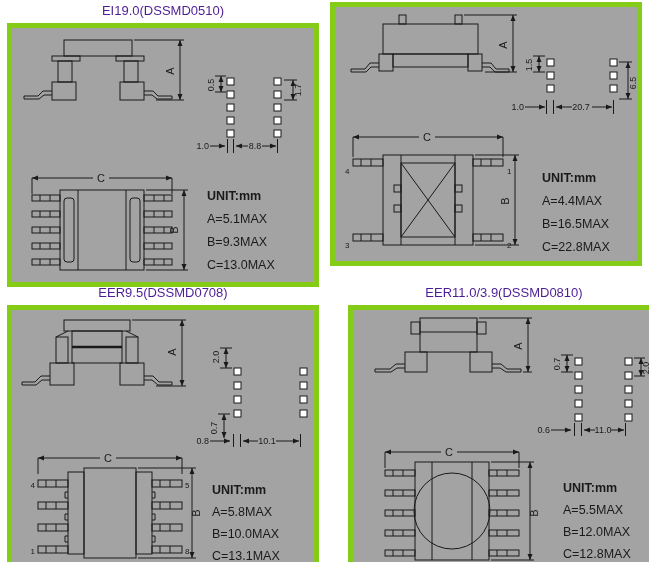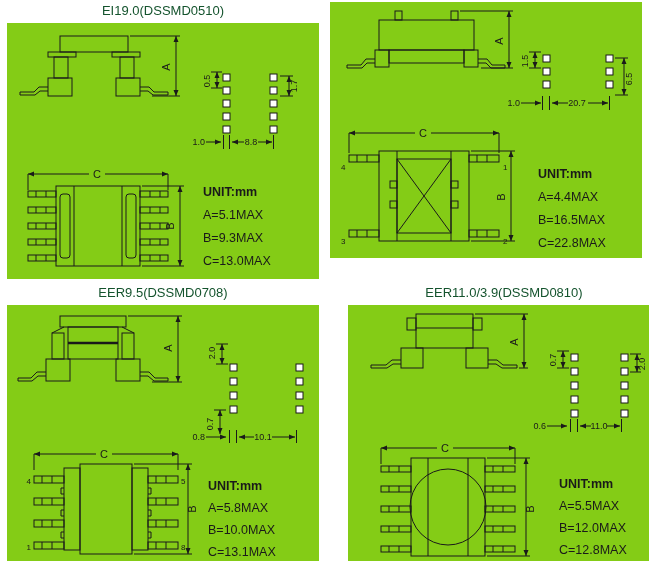--- a/index.html
+++ b/index.html
@@ -1,22 +1,22 @@
 <!DOCTYPE html>
 <html><head>
 <meta charset="utf-8">
 <style>
   html,body{margin:0;padding:0;}
   body{width:649px;height:562px;background:#fff;position:relative;
        font-family:"Liberation Sans",sans-serif;color:#111;overflow:hidden;}
   .panel{position:absolute;width:312px;}
   .p1{left:7px;top:2px;} .p2{left:330px;top:2px;}
   .p3{left:7px;top:284px;} .p4{left:348px;top:284px;}
-  .panel-title{text-align:center;font-size:13px;height:21px;line-height:18px;color:#14532d;}
-  .panel-box{border:1px solid #84cc16;height:254px;background:#84cc16;}
+  .panel-title{text-align:center;font-size:13px;height:21px;line-height:18px;color:#4c1d95;}
+  .panel-box{border:5px solid #84cc16;height:254px;background:#a3a3a3;}
   svg{display:block;}
   .ln{stroke:#1a1a1a;fill:none;stroke-width:1;}
   .thick{stroke:#1a1a1a;fill:none;stroke-width:2.5;}
   .pad{fill:#fff;stroke:#1a1a1a;stroke-width:1;}
   text{fill:#1a1a1a;font-family:"Liberation Sans",sans-serif;}
   .dimtxt{font-size:9px;}
   .lettertxt{font-size:11px;}
   .pintxt{font-size:8px;}
   .unit{font-size:12.5px;}
   .unitb{font-weight:bold;}

